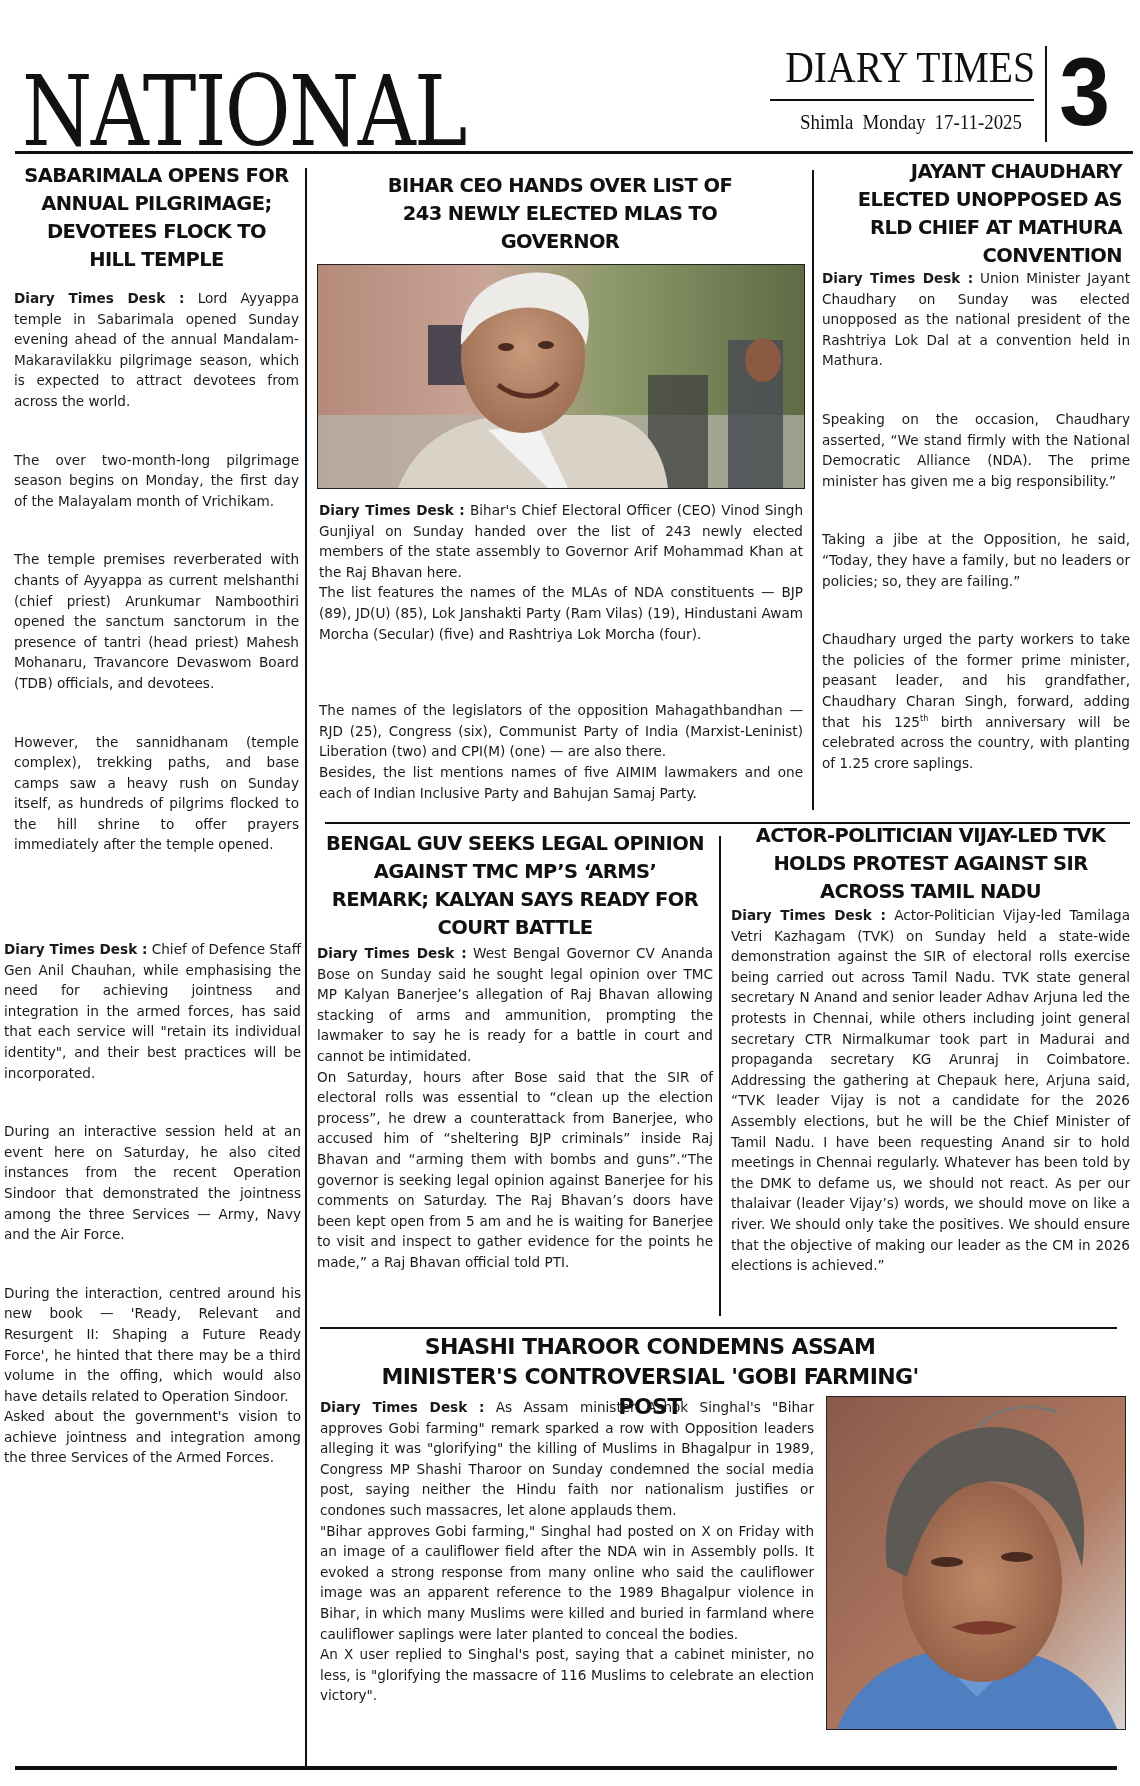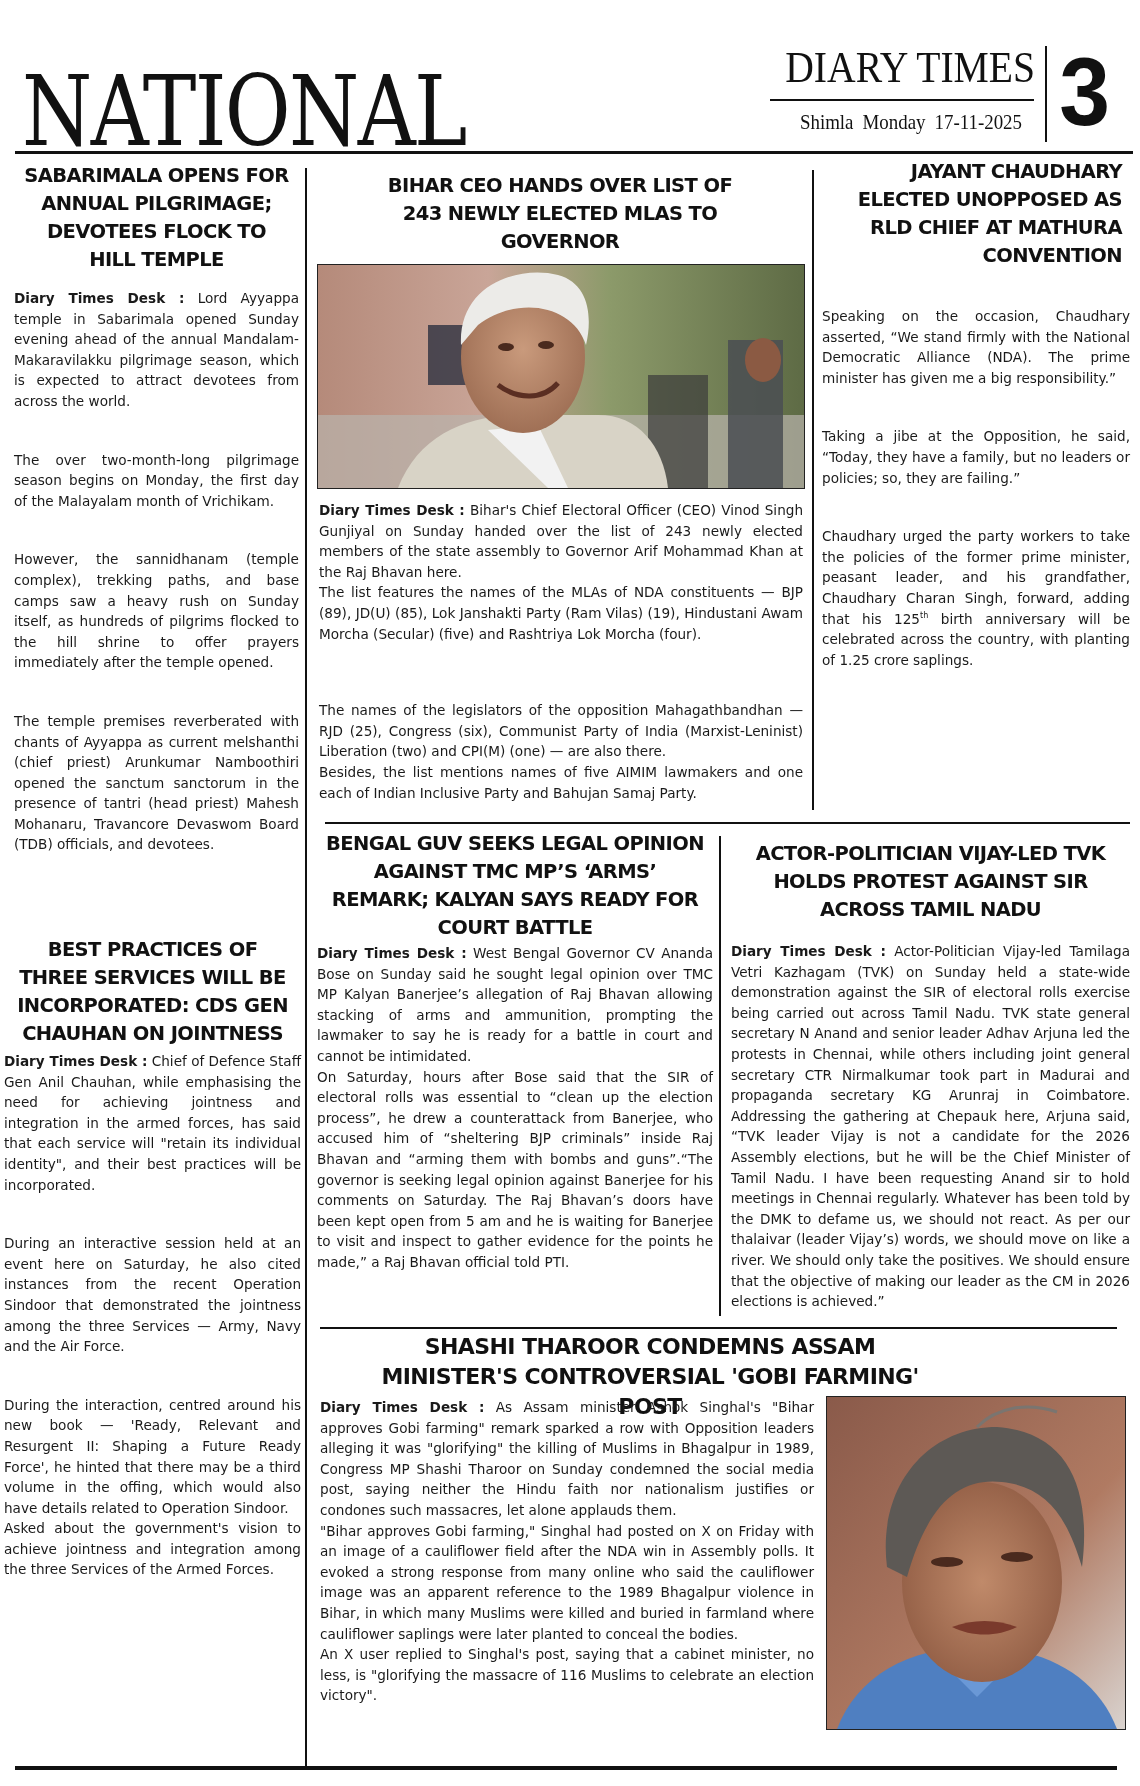--- a/index.html
+++ b/index.html
@@ -43,27 +43,26 @@
 <div class="abs rule" style="left:325px; top:822px; width:805px; height:2px;"></div>
 <div class="abs vrule" style="left:719px; top:836px; width:2px; height:480px;"></div>
 <div class="abs rule" style="left:320px; top:1327px; width:797px; height:2px;"></div>
 <div class="abs rule" style="left:15px; top:1766px; width:1102px; height:4px;"></div>
 
 <article class="abs" style="left:14px; top:162px; width:285px;">
   <h2 class="headline hl-20" style="padding:0 8px;">SABARIMALA OPENS FOR ANNUAL PILGRIMAGE; DEVOTEES FLOCK TO HILL TEMPLE</h2>
   <div class="body-text" style="margin-top:14px;">
     <p><span class="byline">Diary Times Desk :</span> <span>Lord Ayyappa temple in Sabarimala opened Sunday evening ahead of the annual Mandalam-Makaravilakku pilgrimage season, which is expected to attract devotees from across the world.</span></p>
     <p class="gap">The over two-month-long pilgrimage season begins on Monday, the first day of the Malayalam month of Vrichikam.</p>
+    <p class="gap">The temple premises reverberated with chants of Ayyappa as current melshanthi (chief priest) Arunkumar Namboothiri opened the sanctum sanctorum in the presence of tantri (head priest) Mahesh Mohanaru, Travancore Devaswom Board (TDB) officials, and devotees.</p>
     <p class="gap">However, the sannidhanam (temple complex), trekking paths, and base camps saw a heavy rush on Sunday itself, as hundreds of pilgrims flocked to the hill shrine to offer prayers immediately after the temple opened.</p>
-    <p class="gap">The temple premises reverberated with chants of Ayyappa as current melshanthi (chief priest) Arunkumar Namboothiri opened the sanctum sanctorum in the presence of tantri (head priest) Mahesh Mohanaru, Travancore Devaswom Board (TDB) officials, and devotees.</p>
   </div>
 </article>
 
 <article class="abs" style="left:4px; top:936px; width:297px;">
-  <h2 class="headline hl-20" style="padding:0 10px;">BEST PRACTICES OF THREE SERVICES WILL BE INCORPORATED: CDS GEN CHAUHAN ON JOINTNESS</h2>
   <div class="body-text" style="margin-top:3px;">
     <p><span class="byline">Diary Times Desk :</span> <span>Chief of Defence Staff Gen Anil Chauhan, while emphasising the need for achieving jointness and integration in the armed forces, has said that each service will "retain its individual identity", and their best practices will be incorporated.</span></p>
     <p class="gap">During an interactive session held at an event here on Saturday, he also cited instances from the recent Operation Sindoor that demonstrated the jointness among the three Services — Army, Navy and the Air Force.</p>
     <p class="gap">During the interaction, centred around his new book — 'Ready, Relevant and Resurgent II: Shaping a Future Ready Force', he hinted that there may be a third volume in the offing, which would also have details related to Operation Sindoor.</p>
     <p>Asked about the government's vision to achieve jointness and integration among the three Services of the Armed Forces.</p>
   </div>
 </article>
 
 <article class="abs" style="left:315px; top:172px; width:490px;">
   <h2 class="headline hl-20" style="padding:0 60px;">BIHAR CEO HANDS OVER LIST OF 243 NEWLY ELECTED MLAS TO GOVERNOR</h2>
@@ -100,36 +99,37 @@
     <p><span class="byline">Diary Times Desk :</span> <span>Bihar's Chief Electoral Officer (CEO) Vinod Singh Gunjiyal on Sunday handed over the list of 243 newly elected members of the state assembly to Governor Arif Mohammad Khan at the Raj Bhavan here.</span></p>
     <p>The list features the names of the MLAs of NDA constituents — BJP (89), JD(U) (85), Lok Janshakti Party (Ram Vilas) (19), Hindustani Awam Morcha (Secular) (five) and Rashtriya Lok Morcha (four).</p>
     <p class="gap-l">The names of the legislators of the opposition Mahagathbandhan — RJD (25), Congress (six), Communist Party of India (Marxist-Leninist) Liberation (two) and CPI(M) (one) — are also there.</p>
     <p class="gap-s">Besides, the list mentions names of five AIMIM lawmakers and one each of Indian Inclusive Party and Bahujan Samaj Party.</p>
   </div>
 </article>
 
 <article class="abs" style="left:822px; top:158px; width:308px;">
   <h2 class="headline hl-20" style="padding:0 8px;text-align:right;">JAYANT CHAUDHARY ELECTED UNOPPOSED AS RLD CHIEF AT MATHURA CONVENTION</h2>
   <div class="body-text" style="margin-top:-2px;">
+    <p><span class="byline">Diary Times Desk :</span> <span>Union Minister Jayant Chaudhary on Sunday was elected unopposed as the national president of the Rashtriya Lok Dal at a convention held in Mathura.</span></p>
     <p class="gap">Speaking on the occasion, Chaudhary asserted, “We stand firmly with the National Democratic Alliance (NDA). The prime minister has given me a big responsibility.”</p>
     <p class="gap">Taking a jibe at the Opposition, he said, “Today, they have a family, but no leaders or policies; so, they are failing.”</p>
     <p class="gap"><span>Chaudhary urged the party workers to take the policies of the former prime minister, peasant leader, and his grandfather, Chaudhary Charan Singh, forward, adding that his 125</span><sup>th</sup><span> birth anniversary will be celebrated across the country, with planting of 1.25 crore saplings.</span></p>
   </div>
 </article>
 
 <article class="abs" style="left:317px; top:830px; width:396px;">
   <h2 class="headline hl-20" style="padding:0 6px;">BENGAL GUV SEEKS LEGAL OPINION AGAINST TMC MP’S ‘ARMS’ REMARK; KALYAN SAYS READY FOR COURT BATTLE</h2>
   <div class="body-text" style="margin-top:1px;">
     <p><span class="byline">Diary Times Desk :</span> <span>West Bengal Governor CV Ananda Bose on Sunday said he sought legal opinion over TMC MP Kalyan Banerjee’s allegation of Raj Bhavan allowing stacking of arms and ammunition, prompting the lawmaker to say he is ready for a battle in court and cannot be intimidated.</span></p>
     <p>On Saturday, hours after Bose said that the SIR of electoral rolls was essential to “clean up the election process”, he drew a counterattack from Banerjee, who accused him of “sheltering BJP criminals” inside Raj Bhavan and “arming them with bombs and guns”.“The governor is seeking legal opinion against Banerjee for his comments on Saturday. The Raj Bhavan’s doors have been kept open from 5 am and he is waiting for Banerjee to visit and inspect to gather evidence for the points he made,” a Raj Bhavan official told PTI.</p>
   </div>
 </article>
 
 <article class="abs" style="left:731px; top:822px; width:399px;">
-  <h2 class="headline hl-20" style="padding:18px 2px;">ACTOR-POLITICIAN VIJAY-LED TVK HOLDS PROTEST AGAINST SIR ACROSS TAMIL NADU</h2>
+  <h2 class="headline hl-20" style="padding:0 2px;">ACTOR-POLITICIAN VIJAY-LED TVK HOLDS PROTEST AGAINST SIR ACROSS TAMIL NADU</h2>
   <div class="body-text" style="margin-top:-1px;">
     <p><span class="byline">Diary Times Desk :</span> <span>Actor-Politician Vijay-led Tamilaga Vetri Kazhagam (TVK) on Sunday held a state-wide demonstration against the SIR of electoral rolls exercise being carried out across Tamil Nadu. TVK state general secretary N Anand and senior leader Adhav Arjuna led the protests in Chennai, while others including joint general secretary CTR Nirmalkumar took part in Madurai and propaganda secretary KG Arunraj in Coimbatore. Addressing the gathering at Chepauk here, Arjuna said, “TVK leader Vijay is not a candidate for the 2026 Assembly elections, but he will be the Chief Minister of Tamil Nadu. I have been requesting Anand sir to hold meetings in Chennai regularly. Whatever has been told by the DMK to defame us, we should not react. As per our thalaivar (leader Vijay’s) words, we should move on like a river. We should only take the positives. We should ensure that the objective of making our leader as the CM in 2026 elections is achieved.”</span></p>
   </div>
 </article>
 
 <article class="abs" style="left:320px; top:1332px; width:800px;">
   <h2 class="headline" style="font-size:22px; line-height:30px; padding:0 200px 0 60px;">SHASHI THAROOR CONDEMNS ASSAM MINISTER'S CONTROVERSIAL 'GOBI FARMING' POST</h2>
   <div class="body-text" style="position:absolute; left:0; top:65px; width:494px;">
     <p><span class="byline">Diary Times Desk :</span> <span>As Assam minister Ashok Singhal's "Bihar approves Gobi farming" remark sparked a row with Opposition leaders alleging it was "glorifying" the killing of Muslims in Bhagalpur in 1989, Congress MP Shashi Tharoor on Sunday condemned the social media post, saying neither the Hindu faith nor nationalism justifies or condones such massacres, let alone applauds them.</span></p>
     <p>"Bihar approves Gobi farming," Singhal had posted on X on Friday with an image of a cauliflower field after the NDA win in Assembly polls. It evoked a strong response from many online who said the cauliflower image was an apparent reference to the 1989 Bhagalpur violence in Bihar, in which many Muslims were killed and buried in farmland where cauliflower saplings were later planted to conceal the bodies.</p>

